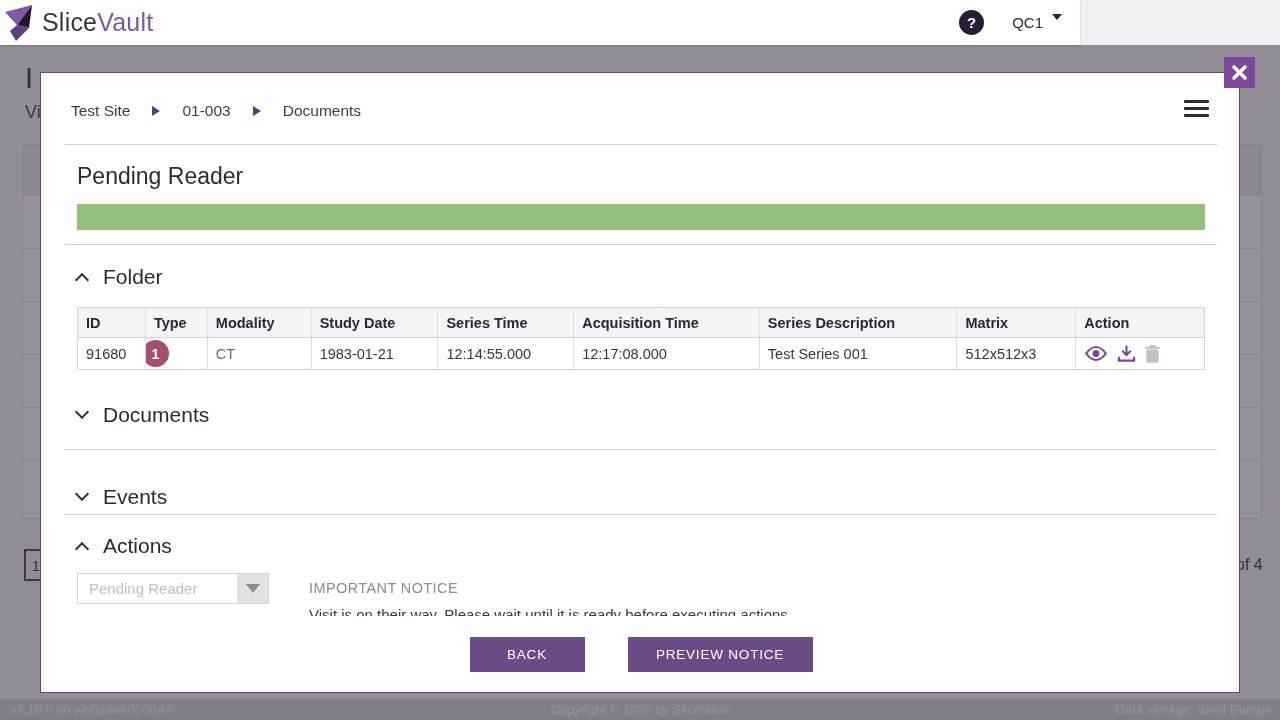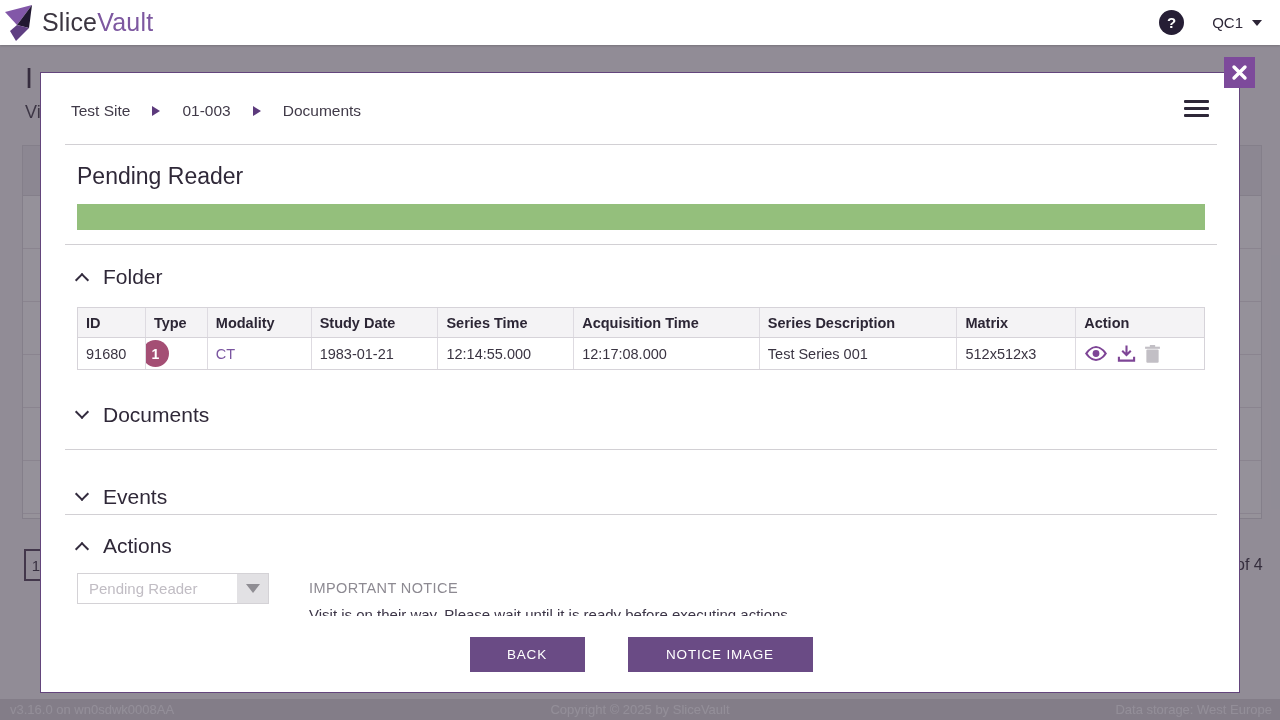--- a/index.html
+++ b/index.html
@@ -1,37 +1,37 @@
 <!DOCTYPE html>
 <html><head>
 <meta charset="utf-8">
 <style>
   * { margin:0; padding:0; box-sizing:border-box; }
   html,body { width:1280px; height:720px; overflow:hidden;
     font-family:"Liberation Sans", sans-serif; background:#f2f0f4; }
   .stage { position:relative; width:1280px; height:720px; }
 
   
-  .navbar { position:absolute; top:0; left:0; width:1280px; height:45px;
+  .navbar { position:absolute; top:0; left:0; width:1080px; height:45px;
     background:#ffffff; z-index:40; display:flex; align-items:center;
     box-shadow:0 1px 2px rgba(0,0,0,.18); }
   .brand { display:flex; align-items:center; margin-left:4px; cursor:pointer; }
   .brand-text { font-size:25px; margin-left:6px; letter-spacing:.2px; }
   .brand-slice { color:#3b3540; }
   .brand-vault { color:#7d58a0; }
   .tabs { display:flex; height:45px; margin-left:34px; }
   .tab { position:relative; height:45px; display:flex; align-items:center;
     padding:0 16px; margin-right:10px; font-size:15px; color:#2e2838; cursor:pointer; }
   .tab.active::after { content:""; position:absolute; left:0; right:0; bottom:0;
     height:4px; background:#5d3f75; }
   .nav-right { margin-left:auto; display:flex; align-items:center; margin-right:18px; }
   .help-circle { width:25px; height:25px; border-radius:50%; background:#261e35;
     color:#fff; font-size:15px; font-weight:bold; display:flex; align-items:center;
     justify-content:center; cursor:pointer; }
-  .user-menu { display:flex; align-items:center; margin-left:28px; cursor:pointer; }
+  .user-menu { display:flex; margin-left:28px; cursor:pointer; }
   .user-label { font-size:15px; color:#2e2838; }
   .caret-down { width:0; height:0; border-left:5px solid transparent;
     border-right:5px solid transparent; border-top:6px solid #2c2536; margin-left:9px; }
 
   
   .bg-content { position:absolute; inset:45px 0 0 0; z-index:1; }
   .bg-heading { position:absolute; left:25px; top:17px; font-size:29px; color:#3a3145; }
   .bg-subheading { position:absolute; left:25px; top:57px; font-size:18px; color:#4a4452; }
   .bg-table { position:absolute; left:22px; top:100px; width:1240px; height:374px;
     background:#fcfcfd; border:1px solid #d9d6dc; }
@@ -290,17 +290,17 @@
       </span>
     </div>
 
     <div class="notice-title">IMPORTANT NOTICE</div>
     <div class="notice-text-clip">
       <div class="notice-text">Visit is on their way. Please wait until it is ready before executing actions.</div>
     </div>
 
     <div class="modal-buttons">
       <button class="btn btn-back">BACK</button>
-      <button class="btn btn-preview">NOTICE IMAGE</button>
+      <button class="btn btn-preview">PREVIEW NOTICE</button>
     </div>
   </div>
 
 </div>
 
 </body></html>

